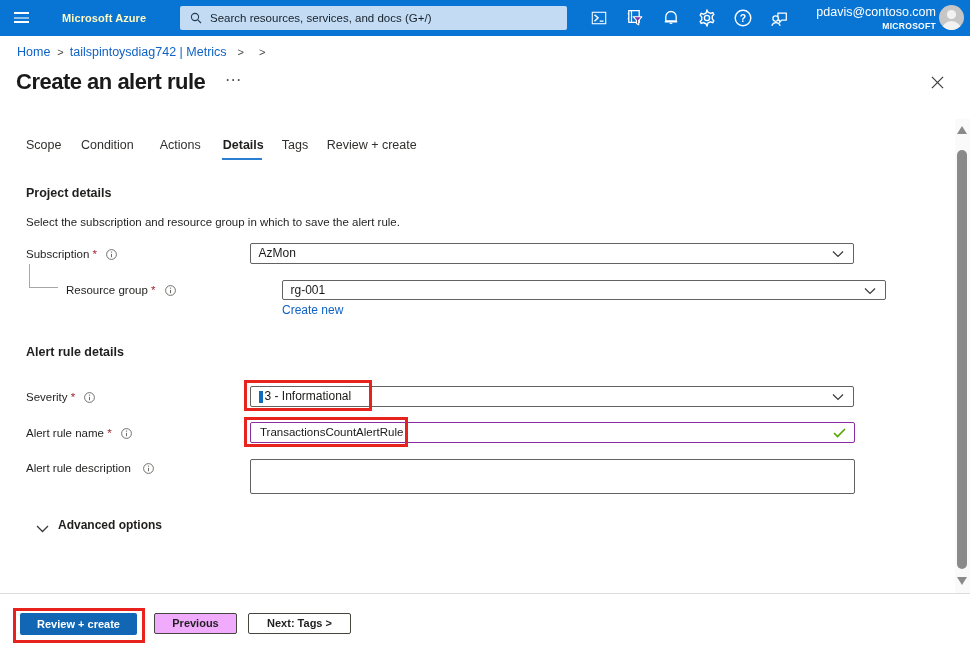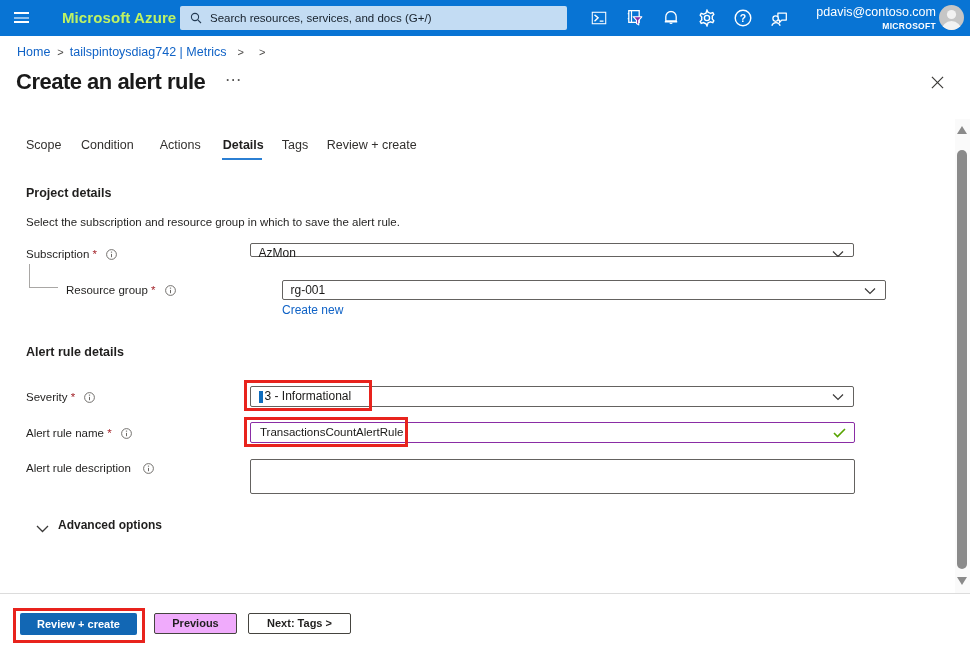--- a/index.html
+++ b/index.html
@@ -5,21 +5,21 @@
   * { margin:0; padding:0; box-sizing:border-box; }
   html,body { width:970px; height:652px; overflow:hidden; background:#fff;
     font-family:"Liberation Sans", sans-serif; }
   body { position:relative; }
 
   
   #topbar { position:absolute; left:0; top:0; width:970px; height:36px; background:#0874d4; }
   #hamburger { position:absolute; left:14px; top:12px; width:15px; height:11px; }
   #hamburger div { position:absolute; left:0; width:15px; height:2px; background:#fff; }
   #brand { position:absolute; left:62px; top:0; height:53px; line-height:36px;
-    color:#bef264; font-size:15px; font-weight:bold; letter-spacing:0.1px; }
+    color:#fef9c3; font-size:11px; font-weight:bold; letter-spacing:0.1px; }
   #searchbox { position:absolute; left:180px; top:6px; width:387px; height:24px;
     background:#c3dcf3; border-radius:2px; }
   #searchtext { position:absolute; left:30px; top:0; height:24px; line-height:24px;
     font-size:11.5px; color:#16202b; }
   .tbicon { position:absolute; top:0; width:36px; height:36px; }
   .tbicon svg { position:absolute; left:50%; top:50%; transform:translate(-50%,-50%); }
   #account { position:absolute; right:34px; top:5px; text-align:right; color:#fff; }
   #account .email { font-size:12.5px; line-height:15px; }
   #account .org { font-size:8.5px; font-weight:bold; line-height:12px; letter-spacing:0.3px; }
   #avatar { position:absolute; left:939px; top:5px; width:25px; height:25px; border-radius:50%;
@@ -180,21 +180,21 @@
 <div class="h2" style="top:186px">Project details</div>
 <div class="lbl" style="left:26px; top:216px">Select the subscription and resource group in which to save the alert rule.</div>
 
 <div class="lbl" style="left:26px; top:248px">Subscription <span class="req">*</span><span class="info">
   <svg width="11" height="11" viewBox="0 0 11 11">
         <circle cx="5.5" cy="5.5" r="4.9" fill="none" stroke="#6b6966" stroke-width="0.95"></circle>
         <line x1="5.5" y1="4.9" x2="5.5" y2="8.2" stroke="#6b6966" stroke-width="1"></line>
         <circle cx="5.5" cy="3.1" r="0.72" fill="#6b6966"></circle>
       </svg></span>
 </div>
-<div class="field" style="top:243px; height:14px;">
+<div class="field" style="top:243px; height:21px;">
   <div class="val" style="line-height:19px">AzMon</div>
   <svg class="chev" style="top:6px" width="12" height="8" viewBox="0 0 12 8">
       <path d="M1 1.5 L6 6.5 L11 1.5" fill="none" stroke="#3b3a39" stroke-width="1.2"></path>
     </svg>
 </div>
 
 <div id="connector"></div>
 <div class="lbl" style="left:66px; top:284px">Resource group <span class="req">*</span><span class="info">
   <svg width="11" height="11" viewBox="0 0 11 11">
         <circle cx="5.5" cy="5.5" r="4.9" fill="none" stroke="#6b6966" stroke-width="0.95"></circle>

